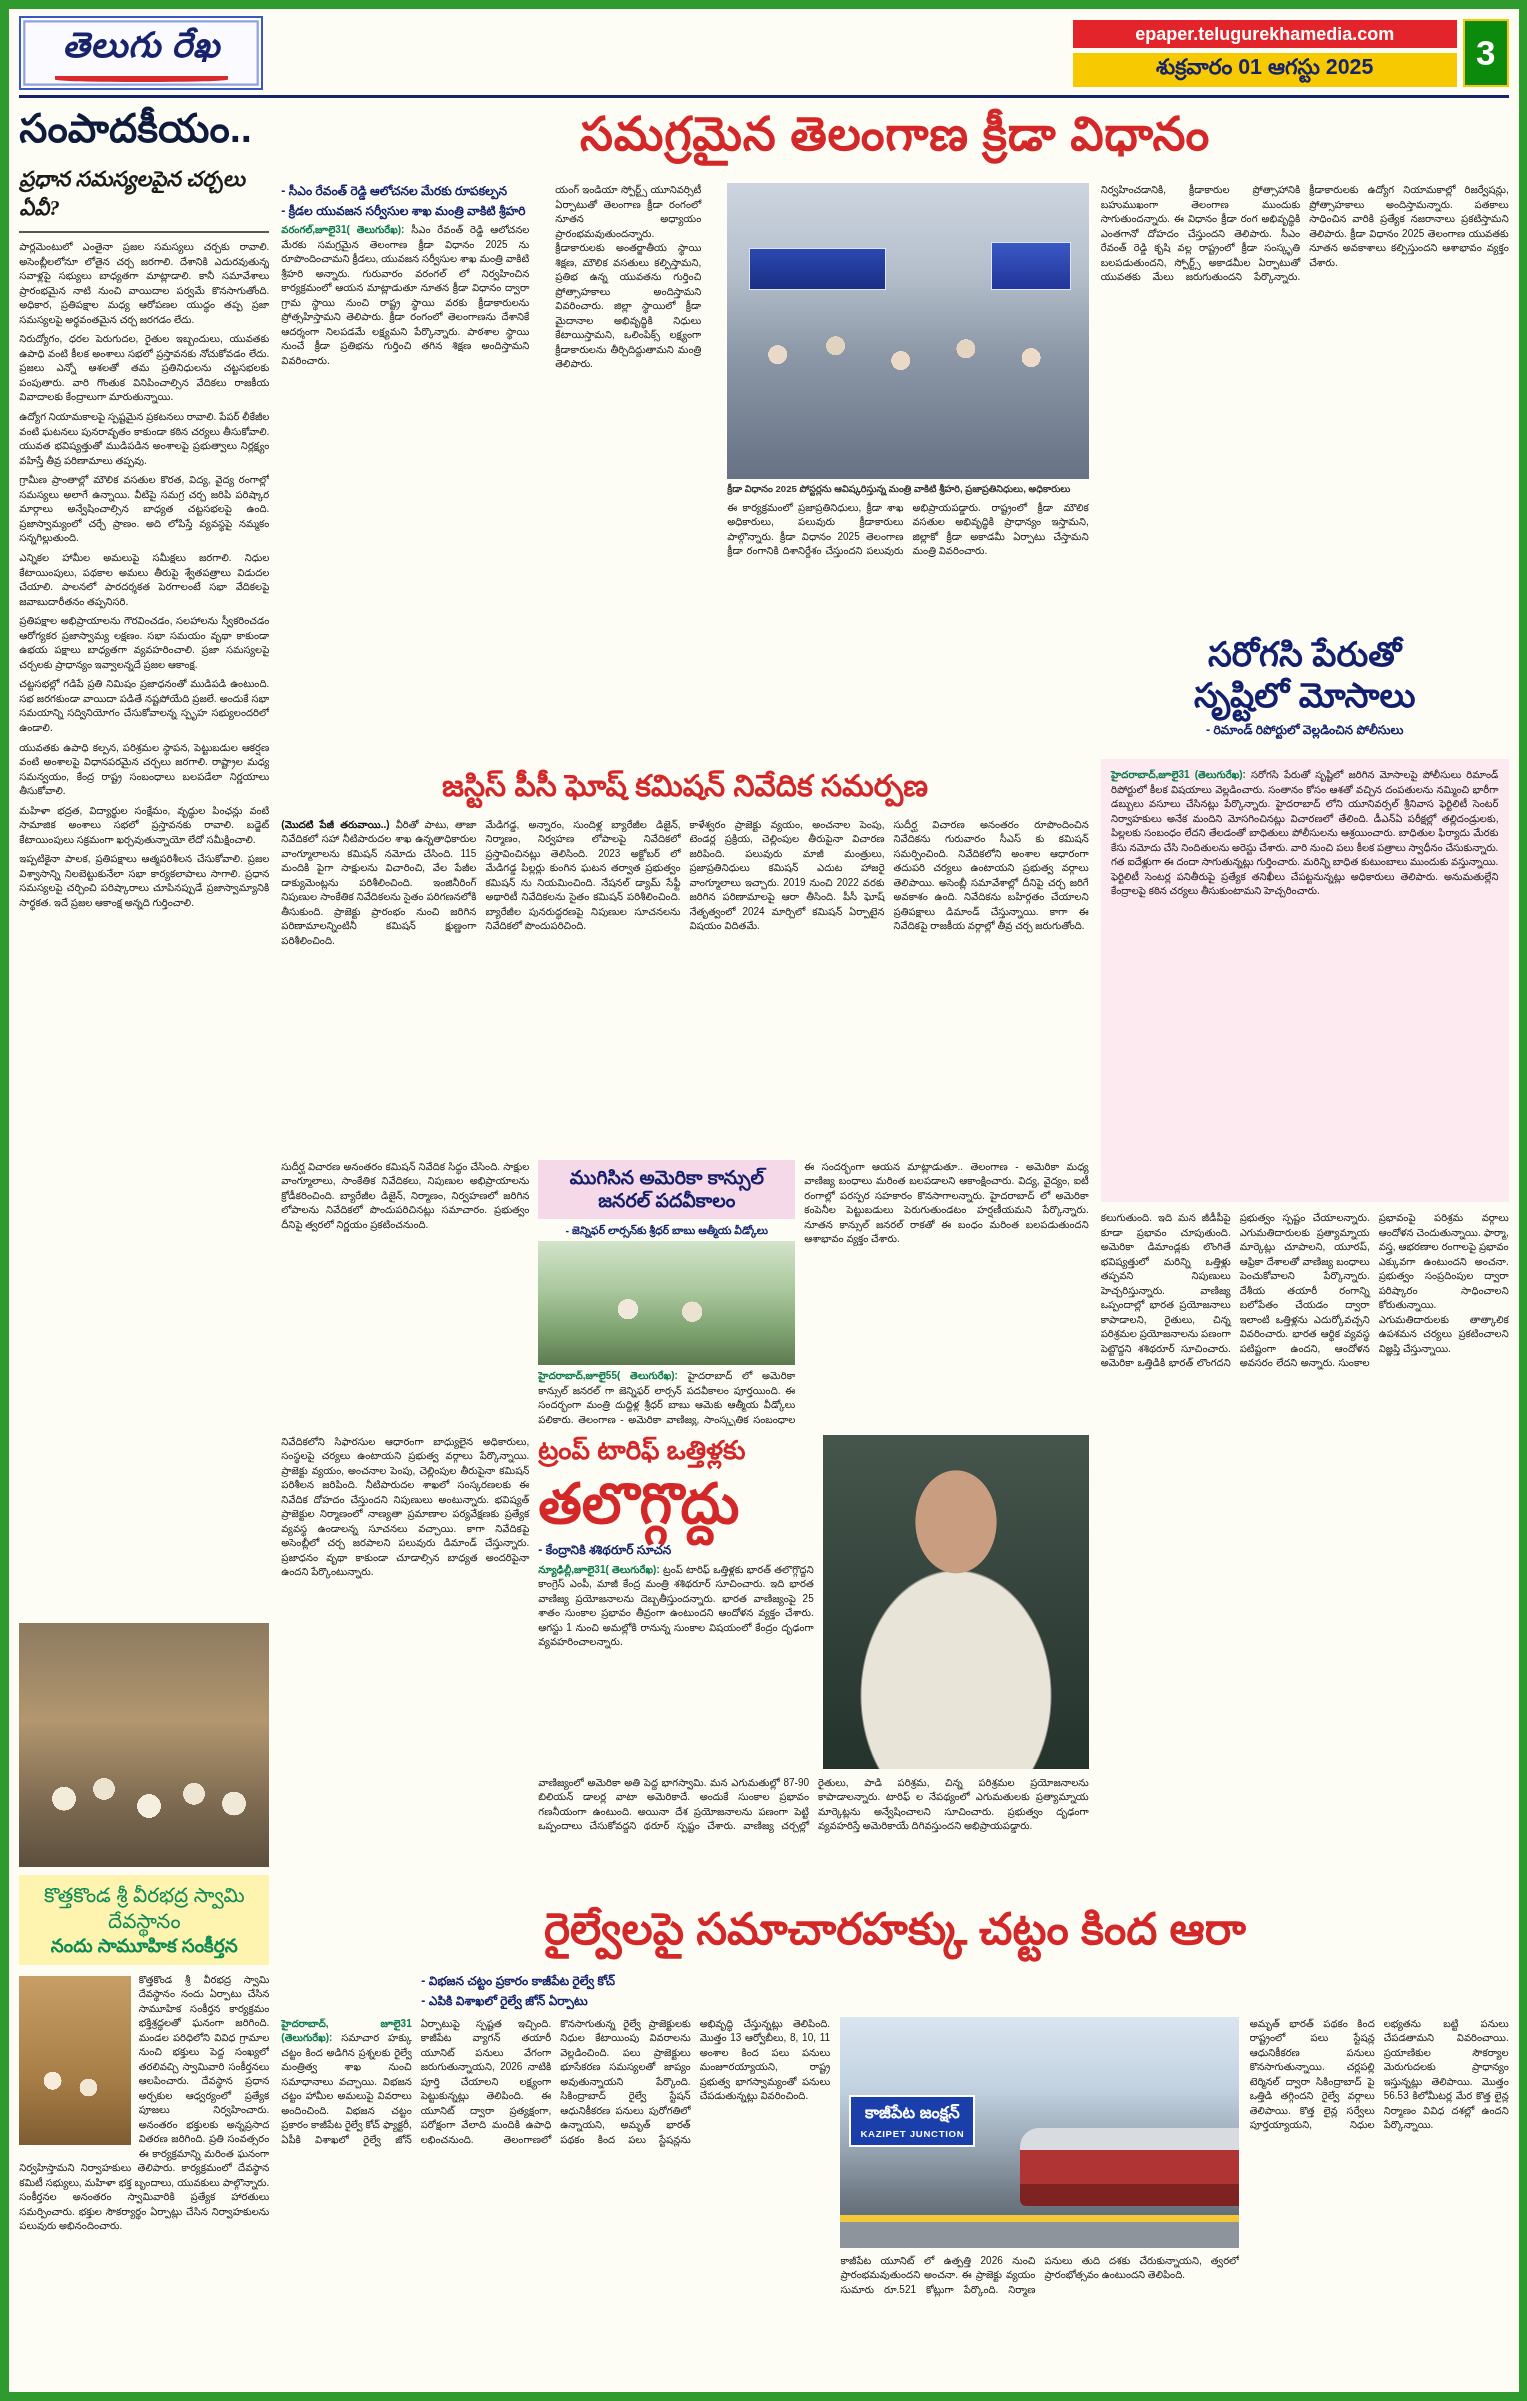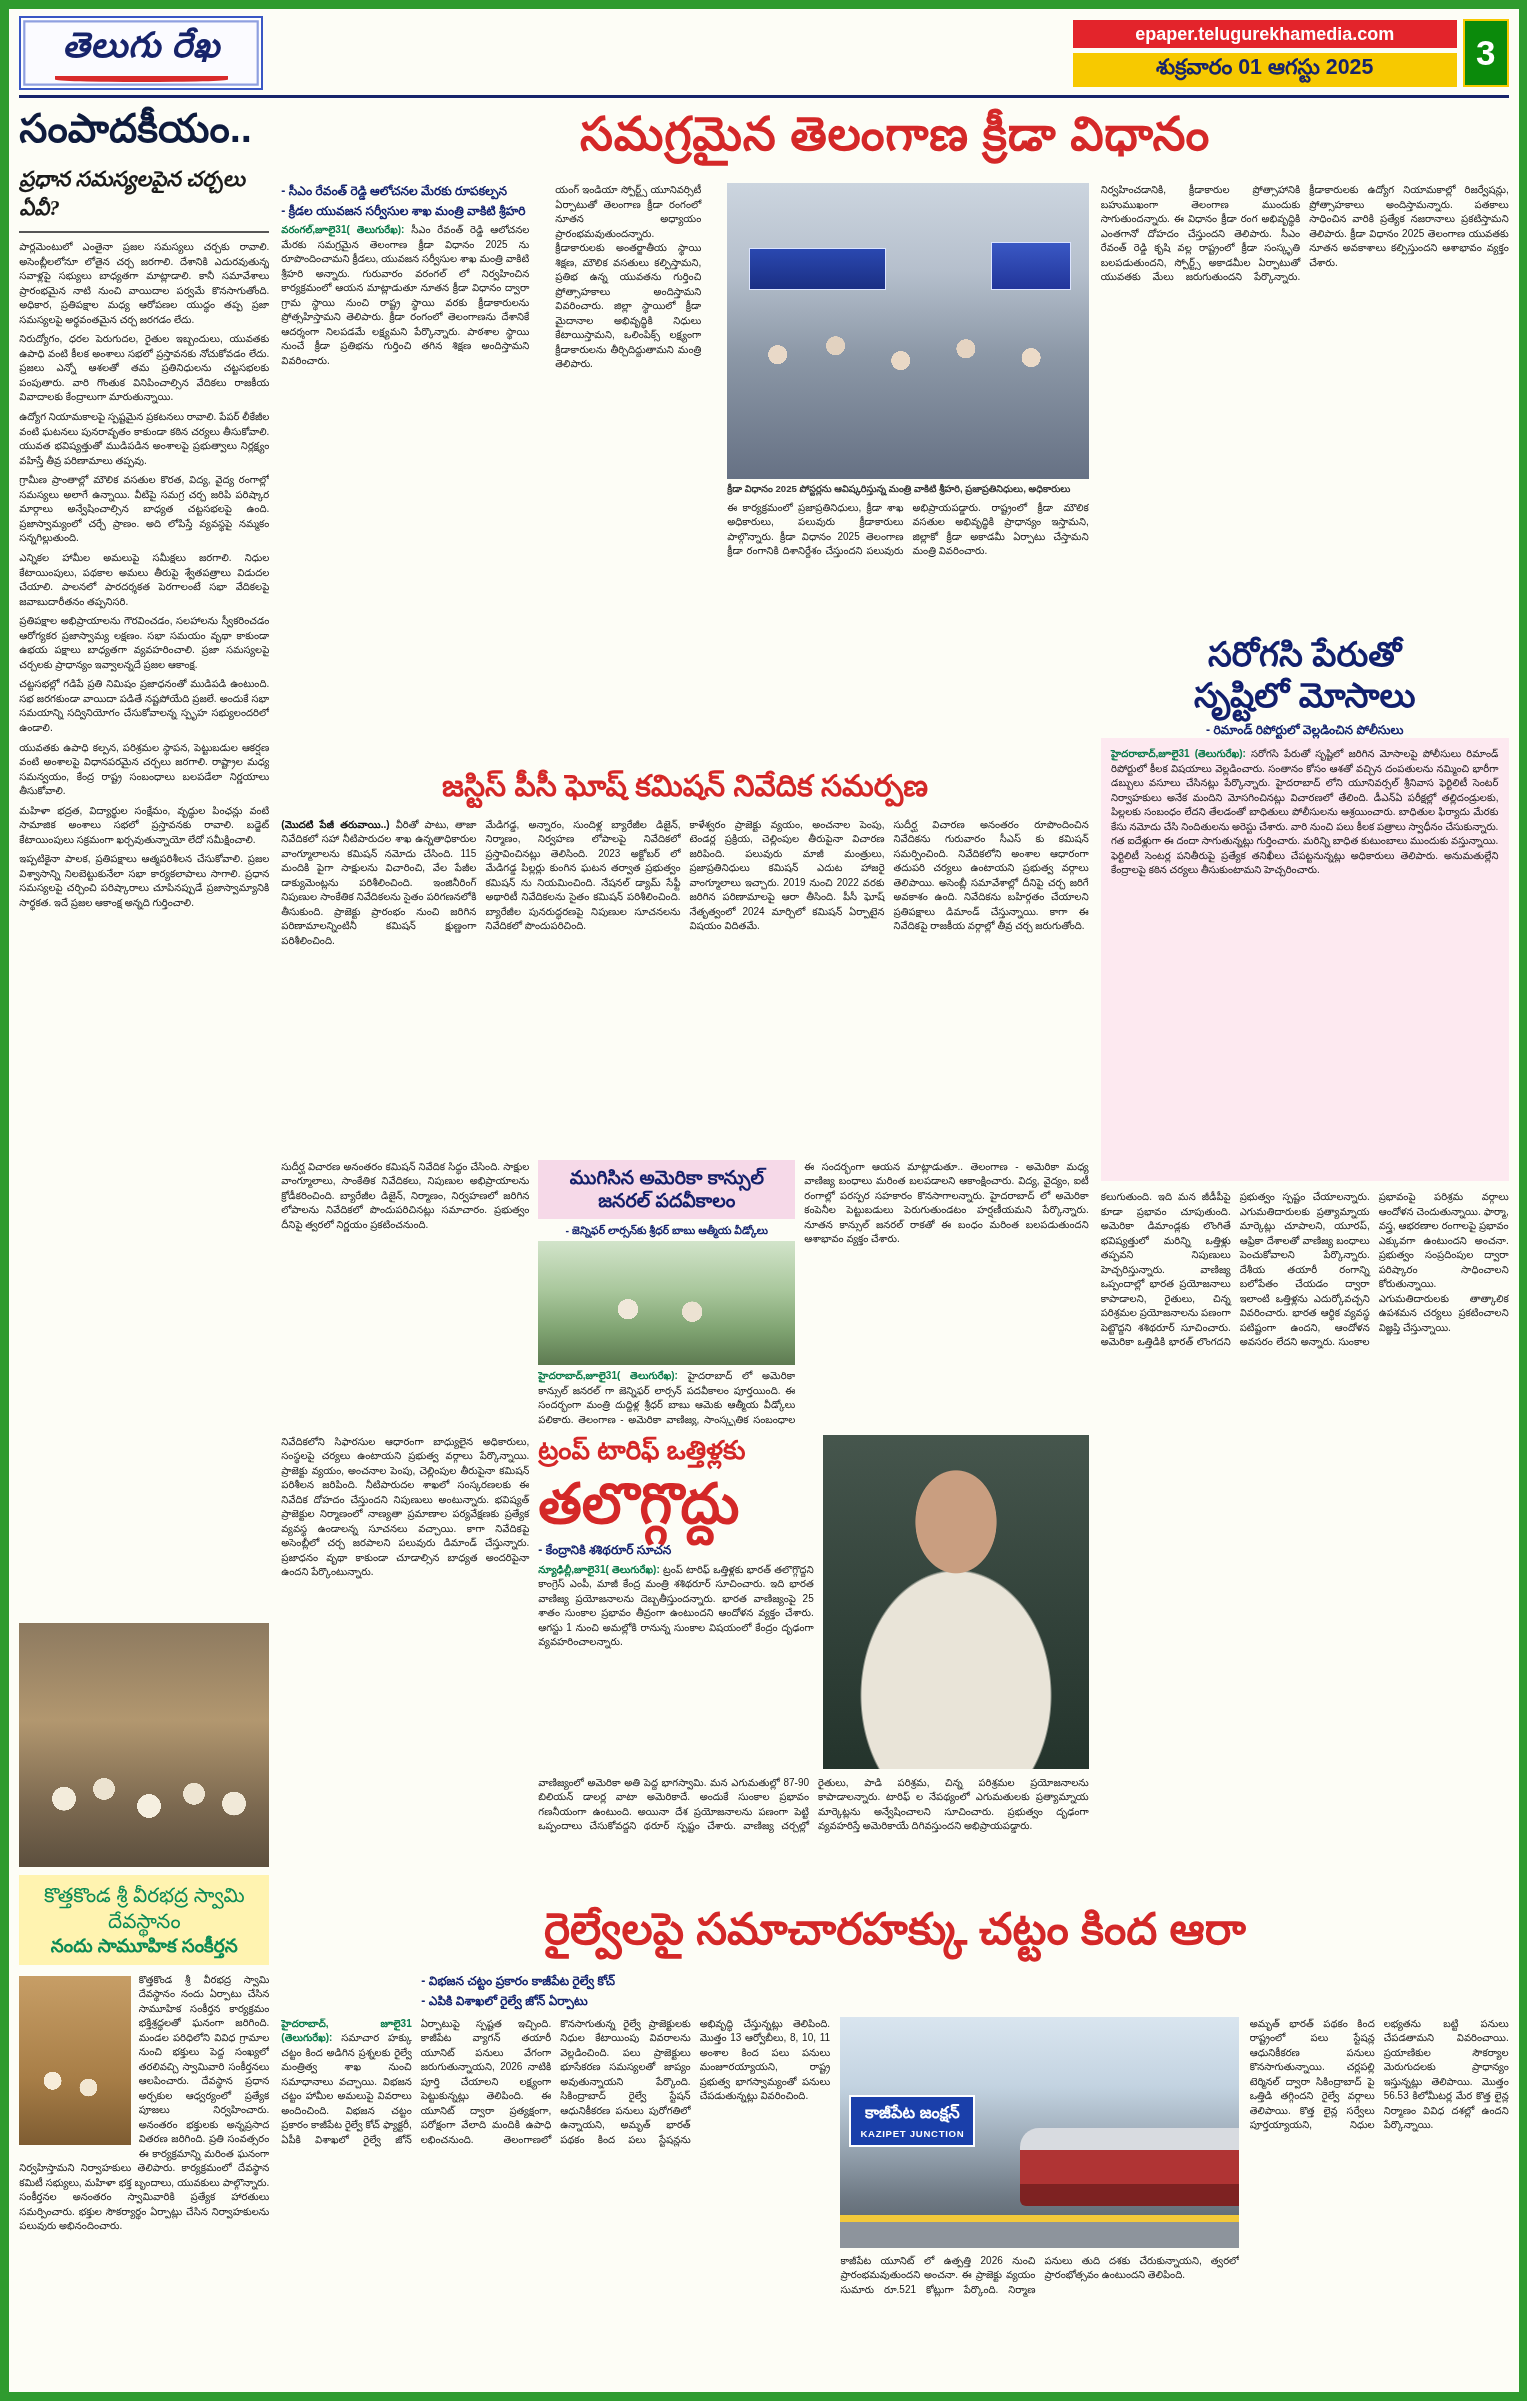--- a/index.html
+++ b/index.html
@@ -134,21 +134,21 @@
       linear-gradient(180deg,#46564d 0%,#32423a 55%,#24342c 100%);
   }
   .trump-bottom { margin-top:7.4px; height:109px; overflow:hidden; }
 
   
   .right-col { display:flex; flex-direction:column; gap:9px; overflow:hidden; }
   .sports-right { height:442px; overflow:hidden; column-count:2; column-gap:9px; }
   .surro-card { overflow:hidden; }
   .surro-h { text-align:center; line-height:1.2; }
   .surro-h .l1, .surro-h .l2 { font-size:34px; font-weight:800; color:#12206e; }
-  .surro-byline { text-align:center; margin:6px 0 0; }
+  .surro-byline { text-align:center; margin:6px 0 21px; }
   .surro-body { background:#fde9f0; padding:9px 10.3px; height:443px; overflow:hidden; }
   .right-cont { height:650px; overflow:hidden; }
 
   
   .railways { margin-top:10.3px; overflow:hidden; }
   .rail-headline { font-size:44px; font-weight:800; color:#d42828; text-align:center; margin:1.5px 0 7.4px; }
   .rail-bylines { margin:0 0 7.4px 140px; }
   .rail-body { display:grid; grid-template-columns:1fr 399px 259px; gap:10.3px; height:399px; overflow:hidden; }
   .rail-photo { height:231px;
     background: linear-gradient(180deg,#d9e5ef 0%,#c3d3e1 30%,#9aa8b5 55%,#6f7a85 78%,#545b63 100%); }
@@ -258,21 +258,21 @@
           <div class="mid-row">
             <div class="body">సుదీర్ఘ విచారణ అనంతరం కమిషన్ నివేదిక సిద్ధం చేసింది. సాక్షుల వాంగ్మూలాలు, సాంకేతిక నివేదికలు, నిపుణుల అభిప్రాయాలను క్రోడీకరించింది. బ్యారేజీల డిజైన్, నిర్మాణం, నిర్వహణలో జరిగిన లోపాలను నివేదికలో పొందుపరిచినట్లు సమాచారం. ప్రభుత్వం దీనిపై త్వరలో నిర్ణయం ప్రకటించనుంది.</div>
             <div class="consul-card">
               <div class="consul-head">
                 <div class="l1">ముగిసిన అమెరికా కాన్సుల్</div>
                 <div class="l2">జనరల్ పదవీకాలం</div>
               </div>
               <p class="byline consul-byline">- జెన్నిఫర్ లార్సన్‌కు శ్రీధర్ బాబు ఆత్మీయ వీడ్కోలు</p>
               <div class="photo consul-photo"></div>
               <div class="body consul-body">
-                <span class="dateline">హైదరాబాద్,జూలై31( తెలుగురేఖ):</span>
+                <span class="dateline">హైదరాబాద్,జూలై55( తెలుగురేఖ):</span>
                 <span>హైదరాబాద్ లో అమెరికా కాన్సుల్ జనరల్ గా జెన్నిఫర్ లార్సన్ పదవీకాలం పూర్తయింది. ఈ సందర్భంగా మంత్రి దుద్దిళ్ల శ్రీధర్ బాబు ఆమెకు ఆత్మీయ వీడ్కోలు పలికారు. తెలంగాణ - అమెరికా వాణిజ్య, సాంస్కృతిక సంబంధాల బలోపేతానికి ఆమె చేసిన కృషిని కొనియాడారు. భవిష్యత్తులోనూ ఈ బంధం కొనసాగాలని ఆకాంక్షించారు.</span>
               </div>
             </div>
             <div class="body">ఈ సందర్భంగా ఆయన మాట్లాడుతూ.. తెలంగాణ - అమెరికా మధ్య వాణిజ్య బంధాలు మరింత బలపడాలని ఆకాంక్షించారు. విద్య, వైద్యం, ఐటీ రంగాల్లో పరస్పర సహకారం కొనసాగాలన్నారు. హైదరాబాద్ లో అమెరికా కంపెనీల పెట్టుబడులు పెరుగుతుండటం హర్షణీయమని పేర్కొన్నారు. నూతన కాన్సుల్ జనరల్ రాకతో ఈ బంధం మరింత బలపడుతుందని ఆశాభావం వ్యక్తం చేశారు.</div>
           </div>
 
           <div class="trump-row">
             <div class="body">నివేదికలోని సిఫారసుల ఆధారంగా బాధ్యులైన అధికారులు, సంస్థలపై చర్యలు ఉంటాయని ప్రభుత్వ వర్గాలు పేర్కొన్నాయి. ప్రాజెక్టు వ్యయం, అంచనాల పెంపు, చెల్లింపుల తీరుపైనా కమిషన్ పరిశీలన జరిపింది. నీటిపారుదల శాఖలో సంస్కరణలకు ఈ నివేదిక దోహదం చేస్తుందని నిపుణులు అంటున్నారు. భవిష్యత్ ప్రాజెక్టుల నిర్మాణంలో నాణ్యతా ప్రమాణాల పర్యవేక్షణకు ప్రత్యేక వ్యవస్థ ఉండాలన్న సూచనలు వచ్చాయి. కాగా నివేదికపై అసెంబ్లీలో చర్చ జరపాలని పలువురు డిమాండ్ చేస్తున్నారు. ప్రజాధనం వృథా కాకుండా చూడాల్సిన బాధ్యత అందరిపైనా ఉందని పేర్కొంటున్నారు.</div>
             <div class="trump-block">
               <div class="trump-top">

